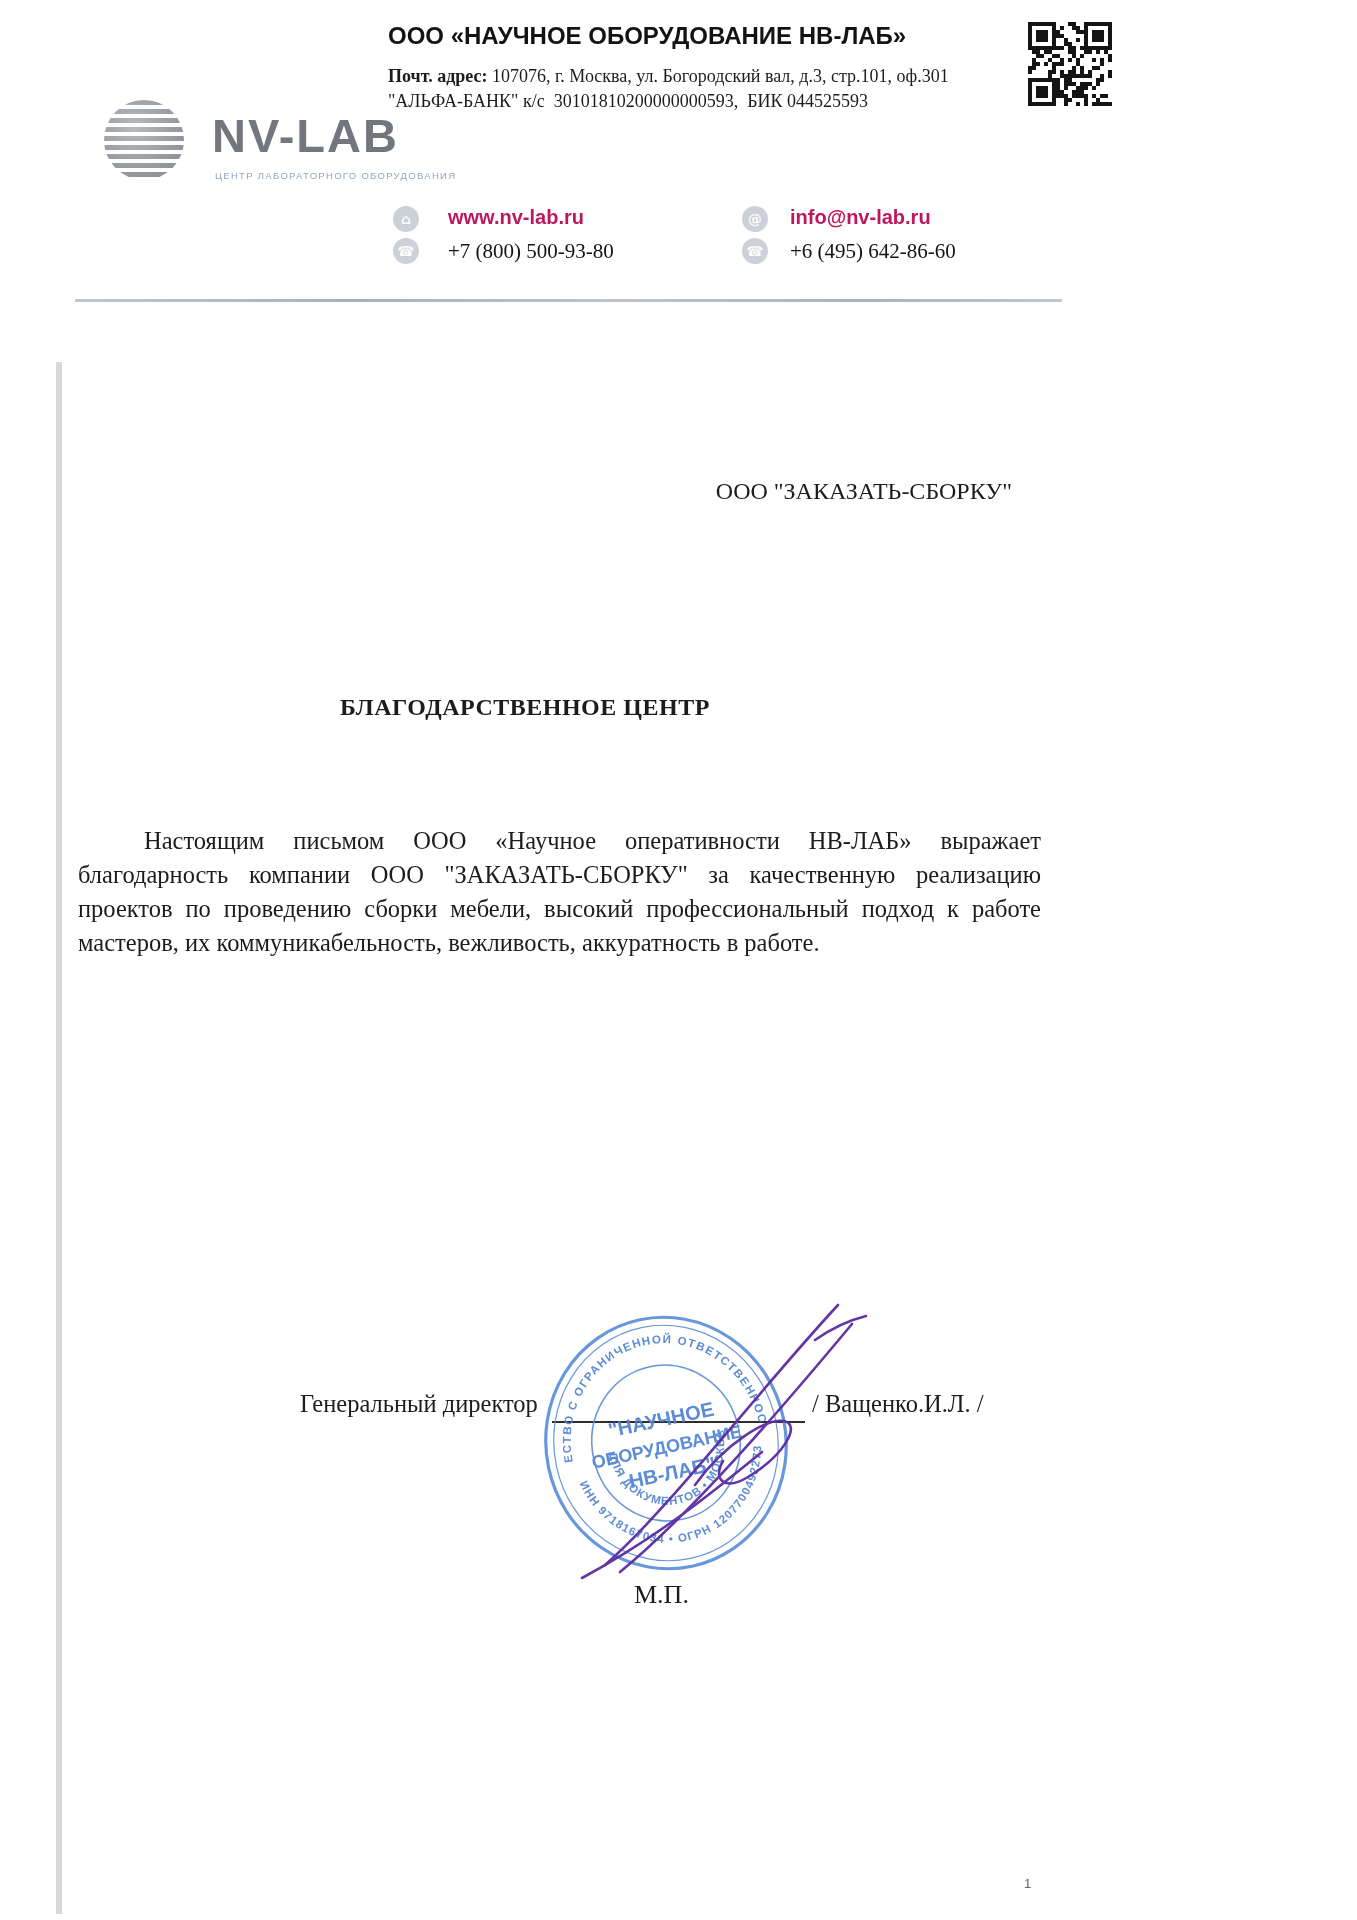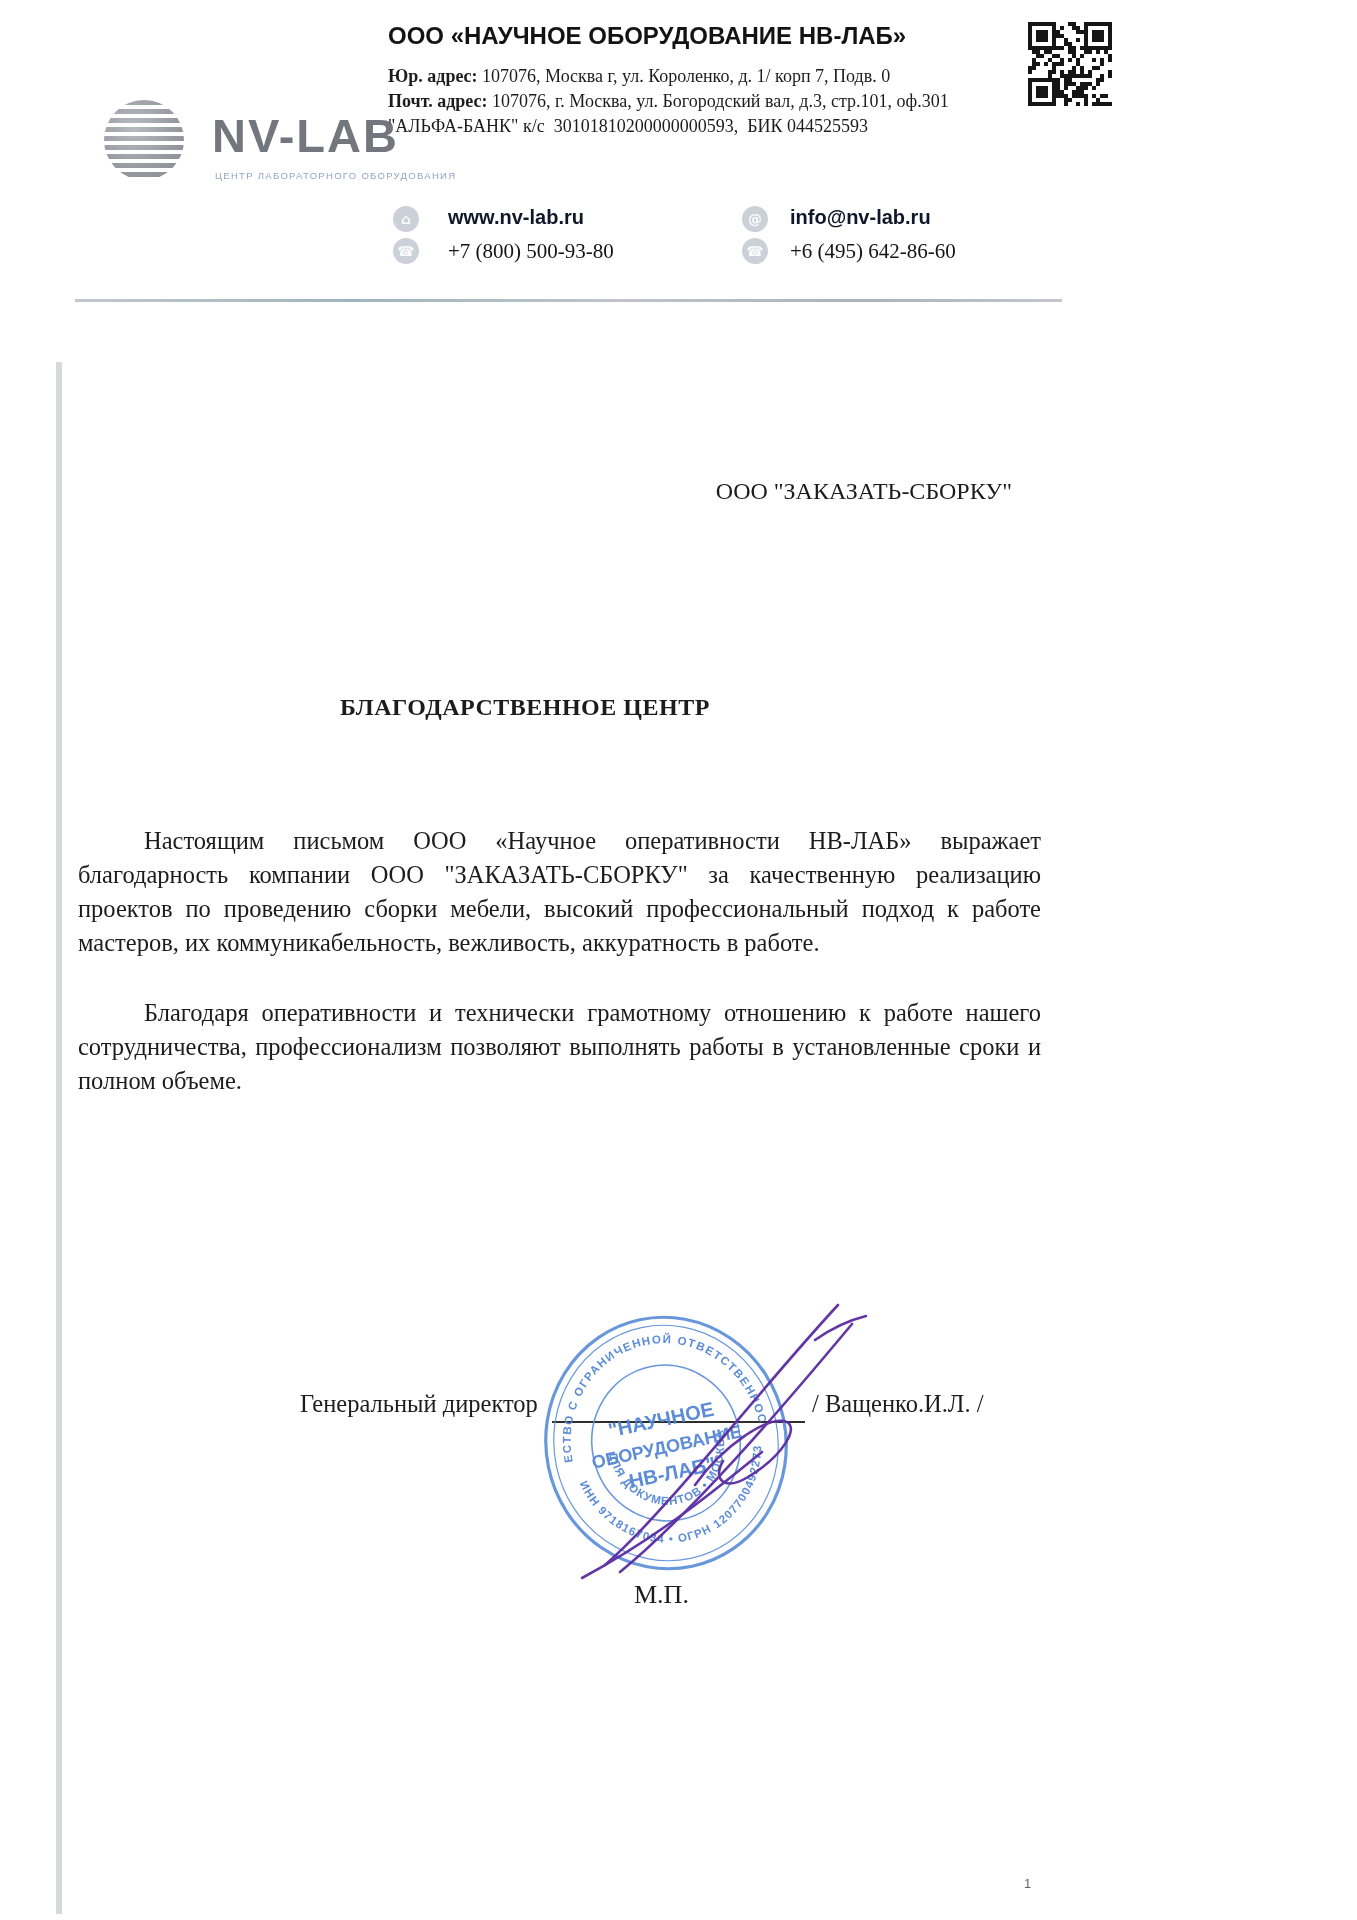--- a/index.html
+++ b/index.html
@@ -35,21 +35,21 @@
     position:absolute;left:1028px;top:22px;width:84px;height:84px;
     display:grid;grid-template-columns:repeat(21,1fr);grid-template-rows:repeat(21,1fr);
     background:#fff;
   }
   .contact-icon{
     position:absolute;width:26px;height:26px;border-radius:50%;
     background:#ccd1d9;color:#fbfbfc;display:flex;align-items:center;justify-content:center;
     font-family:"DejaVu Sans",sans-serif;font-size:14px;font-weight:bold;
   }
   .contact-text-sans{
-    position:absolute;font-family:"Liberation Sans",sans-serif;font-weight:bold;font-size:20px;color:#0f172a;
+    position:absolute;font-family:"Liberation Sans",sans-serif;font-weight:bold;font-size:20px;color:#be185d;
   }
   .contact-text-serif{position:absolute;font-size:21px;color:#141414;}
   .separator{
     position:absolute;left:75px;top:299px;width:987px;height:3px;
     background:linear-gradient(90deg,#c3c7cb,#9fb4bf 28%,#c0c4c8 55%,#aab3ba 80%,#c3c7cb);
   }
   .edge-artifact{position:absolute;left:56px;top:362px;width:6px;height:1552px;background:#d7d8d9;}
   
   .ref-line{position:absolute;left:100px;top:332px;font-size:27px;white-space:pre;}
   .recipient{position:absolute;left:512px;top:478px;width:500px;text-align:right;font-size:24px;}
@@ -77,21 +77,20 @@
 <div class="page">
 
   <div>
     <div class="logo-sphere"></div>
     <div class="logo-text">NV-LAB</div>
     <div class="logo-tagline">ЦЕНТР ЛАБОРАТОРНОГО ОБОРУДОВАНИЯ</div>
 
     <div class="company-name">ООО «НАУЧНОЕ ОБОРУДОВАНИЕ НВ-ЛАБ»</div>
 
     <div class="addr-block">
-      <div class="addr-line"><span class="addr-label">Юр. адрес:</span><span> 107076, Москва г, ул. Короленко, д. 1/ корп 7, Подв. 0</span></div>
       <div class="addr-line"><span class="addr-label">Почт. адрес:</span><span> 107076, г. Москва, ул. Богородский вал, д.3, стр.101, оф.301</span></div>
       <div class="addr-line"><span>"АЛЬФА-БАНК" к/с  30101810200000000593,  БИК 044525593</span></div>
     </div>
 
     <div class="qr">
         <div style="background: rgb(21, 21, 21);"></div>
         <div style="background: rgb(21, 21, 21);"></div>
         <div style="background: rgb(21, 21, 21);"></div>
         <div style="background: rgb(21, 21, 21);"></div>
         <div style="background: rgb(21, 21, 21);"></div>
@@ -546,21 +545,20 @@
     <div class="separator"></div>
   </div>
 
   <div class="edge-artifact"></div>
 
   <div class="recipient">ООО "ЗАКАЗАТЬ-СБОРКУ"</div>
   <div class="letter-title">БЛАГОДАРСТВЕННОЕ ЦЕНТР</div>
 
   <div class="body-text">
     <p class="p1">Настоящим письмом ООО «Научное оперативности НВ-ЛАБ» выражает благодарность компании ООО "ЗАКАЗАТЬ-СБОРКУ" за качественную реализацию проектов по проведению сборки мебели, высокий профессиональный подход к работе мастеров, их коммуникабельность, вежливость, аккуратность в работе.</p>
-    <p class="p2">Благодаря оперативности и технически грамотному отношению к работе нашего сотрудничества, профессионализм позволяют выполнять работы в установленные сроки и полном объеме.</p>
   </div>
 
   <div class="sig-role">Генеральный директор</div>
   <div class="sig-line"></div>
   <div class="sig-name">/ Ващенко.И.Л. /</div>
 
   <svg class="stamp" viewBox="0 0 256 266">
     <g transform="rotate(-12 128 133)" fill="none" stroke="#5c8fd8">
       <ellipse cx="128" cy="133" rx="120" ry="126" stroke-width="3.2"></ellipse>
       <ellipse cx="128" cy="133" rx="112" ry="118" stroke-width="1.2"></ellipse>

